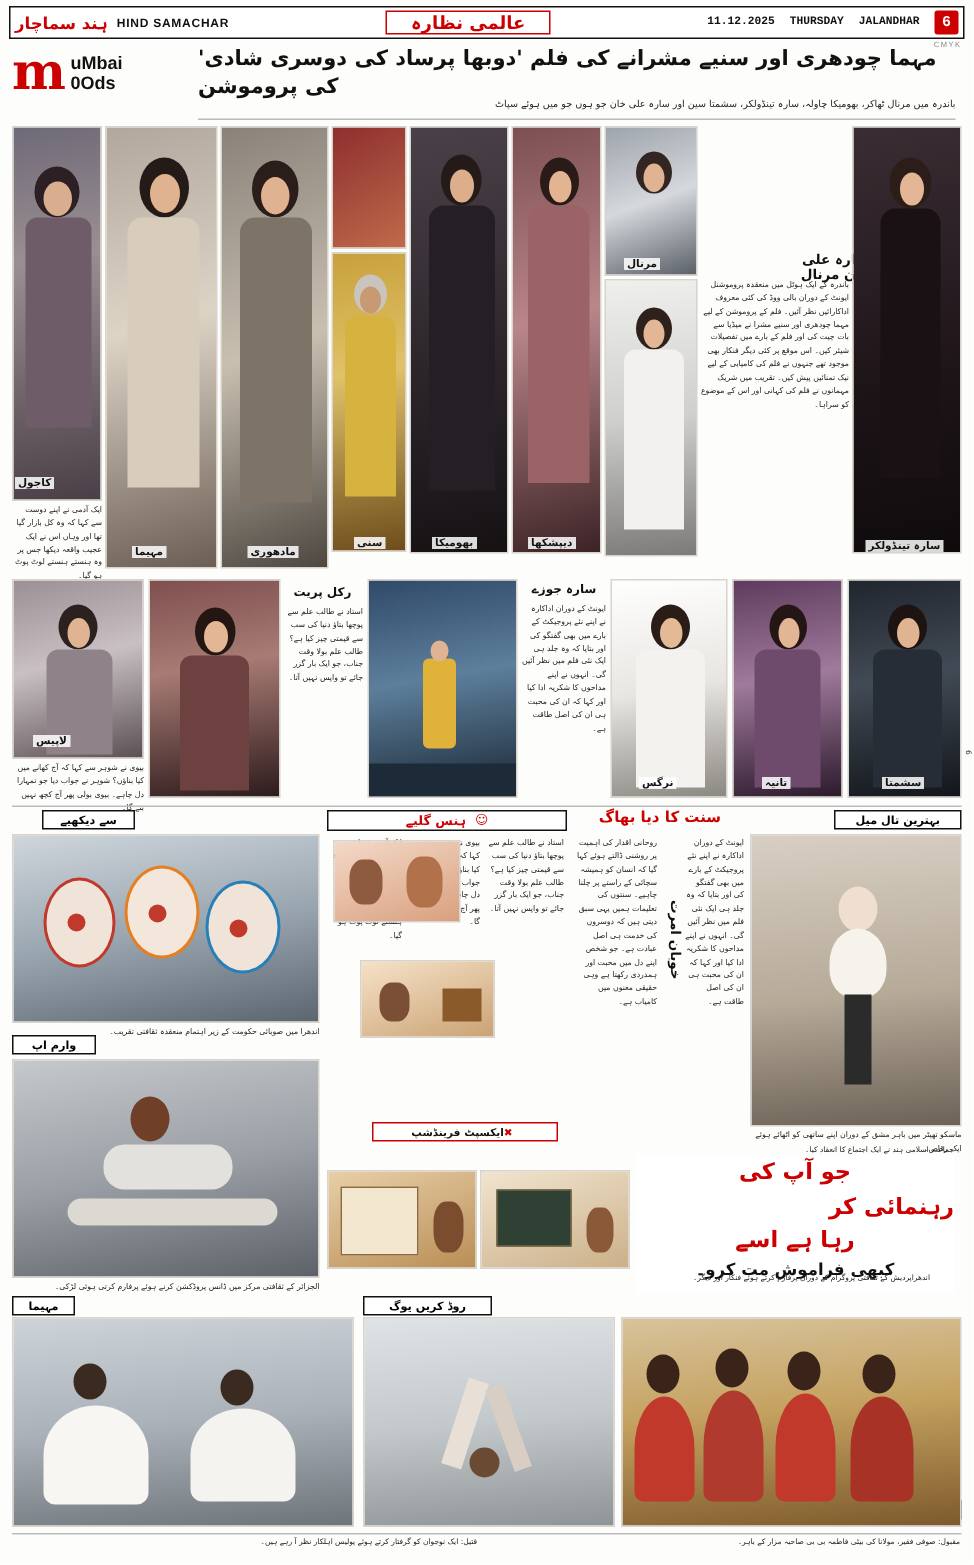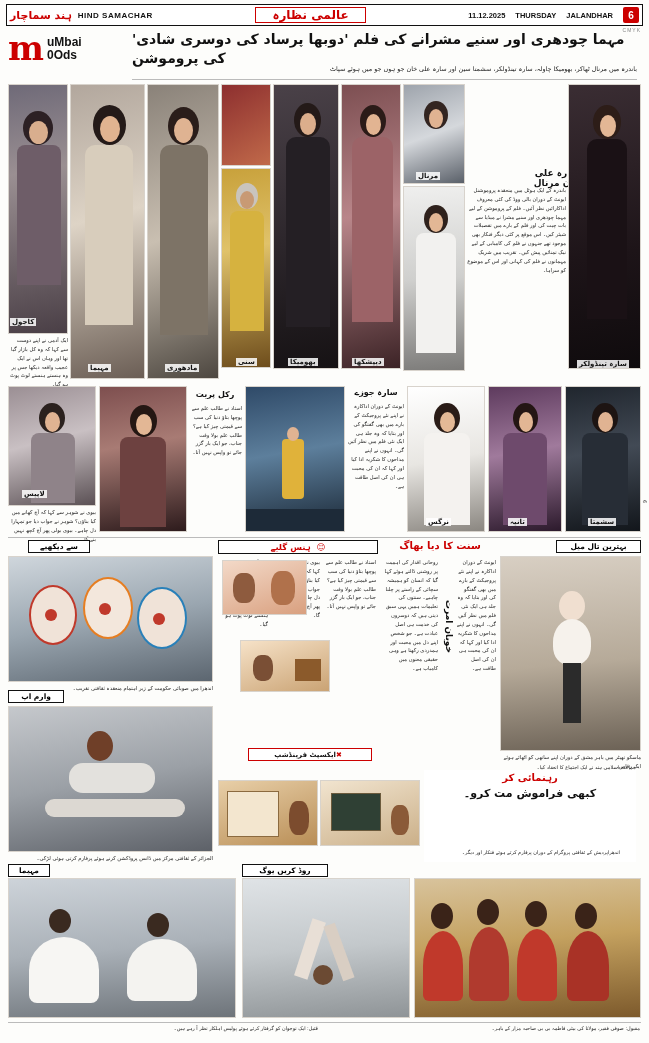--- a/index.html
+++ b/index.html
@@ -6,21 +6,21 @@
   body{width:649px;height:1043px;font-family:"Liberation Sans",sans-serif;overflow:hidden;}
   .page{position:relative;width:649px;height:1043px;background:#fdfdfb;box-sizing:border-box;}
 
   
   .masthead{position:absolute;left:6px;top:4px;width:637px;height:22px;border:1px solid #111;box-sizing:border-box;display:flex;align-items:center;background:#fff;}
   .mh-left{display:flex;align-items:center;gap:6px;padding-left:3px;}
   .mh-urdu{font-family:"DejaVu Sans",sans-serif;font-weight:bold;font-size:11px;color:#c00;direction:rtl;}
   .mh-eng{font-size:8px;font-weight:bold;letter-spacing:.5px;color:#111;}
   .mh-center{flex:1;display:flex;justify-content:center;align-items:center;}
   .mh-banner{border:1px solid #c00;background:#fff;color:#c00;font-family:"DejaVu Sans",sans-serif;font-size:12px;font-weight:bold;padding:0 16px;direction:rtl;}
-  .mh-right{display:flex;align-items:center;gap:10px;font-size:7.5px;font-weight:bold;color:#111;padding-right:3px;}
+  .mh-right{display:flex;align-items:center;gap:10px;font-size:7.5px;font-weight:bold;color:#111;padding-right:3px;font-family:Liberation Mono, monospace;}
   .pagenum{width:16px;height:16px;background:#c00;color:#fff;border-radius:2px;display:flex;align-items:center;justify-content:center;font-size:10px;font-weight:bold;}
   .cmyk{position:absolute;right:8px;top:27px;font-size:5px;color:#888;letter-spacing:1px;}
 
   
   .block{position:absolute;box-sizing:border-box;overflow:hidden;}
   .photo{position:absolute;box-sizing:border-box;overflow:hidden;border:1px solid #d8d3cc;}
   .cap{position:absolute;font-family:"DejaVu Sans",sans-serif;font-size:7px;font-weight:bold;color:#111;background:rgba(255,255,255,.85);direction:rtl;padding:0 2px;white-space:nowrap;}
   .urdu{font-family:"DejaVu Sans",sans-serif;direction:rtl;text-align:right;color:#111;}
   .hdline{font-family:"DejaVu Sans",sans-serif;direction:rtl;font-weight:bold;color:#111;}
   .red{color:#c00;}
@@ -252,21 +252,23 @@
   <div class="photo" style="left:218px;top:780px;width:100px;height:66px;background:linear-gradient(160deg,#e8cfa8,#b98e56);">
     <div style="position:absolute;left:8px;top:10px;width:50px;height:44px;background:#f3e6cf;border:1px solid #8b6a3f;"></div>
     <div style="position:absolute;left:70px;top:20px;width:20px;height:34px;border-radius:40%;background:#7c4c2e;"></div>
   </div>
   <div class="photo" style="left:320px;top:780px;width:100px;height:66px;background:linear-gradient(160deg,#f1e4cf,#cbb089);">
     <div style="position:absolute;left:10px;top:12px;width:48px;height:36px;background:#2f4034;border:1px solid #6b5a3c;"></div>
     <div style="position:absolute;left:70px;top:24px;width:18px;height:30px;border-radius:40%;background:#8a5a38;"></div>
   </div>
 
   <div class="block" style="left:424px;top:770px;width:212px;height:92px;background:#fff;">
-    <div class="hdline red" style="font-size:10px;text-align:center;line-height:1.5;">رہنمائی کر</div>
+    <div class="hdline red" style="font-size:15px;text-align:center;line-height:1.5;">جو آپ کی</div>
+    <div class="hdline red" style="font-size:15px;text-align:right;line-height:1.5;">رہنمائی کر</div>
+    <div class="hdline red" style="font-size:15px;text-align:center;line-height:1.5;">رہا ہے اسے</div>
     <div class="hdline" style="font-size:11px;text-align:center;line-height:1.6;">کبھی فراموش مت کرو۔</div>
   </div>
 
   <div class="urdu body-txt" style="position:absolute;left:218px;top:848px;width:402px;height:12px;font-size:5px;">اندھراپردیش کے ثقافتی پروگرام کے دوران پرفارم کرتے ہوئے فنکار اور دیگر۔</div>
 
   <div class="sectionbar" style="left:8px;top:864px;width:42px;height:13px;font-size:7.5px;">
     <span>مہیما</span>
   </div>
   <div class="photo" style="left:8px;top:878px;width:228px;height:140px;background:linear-gradient(175deg,#cdd3d9 0%,#aab1b8 50%,#6e747a 100%);">
     <div style="position:absolute;left:40px;top:30px;width:22px;height:24px;border-radius:50%;background:#3a2a20;"></div>

